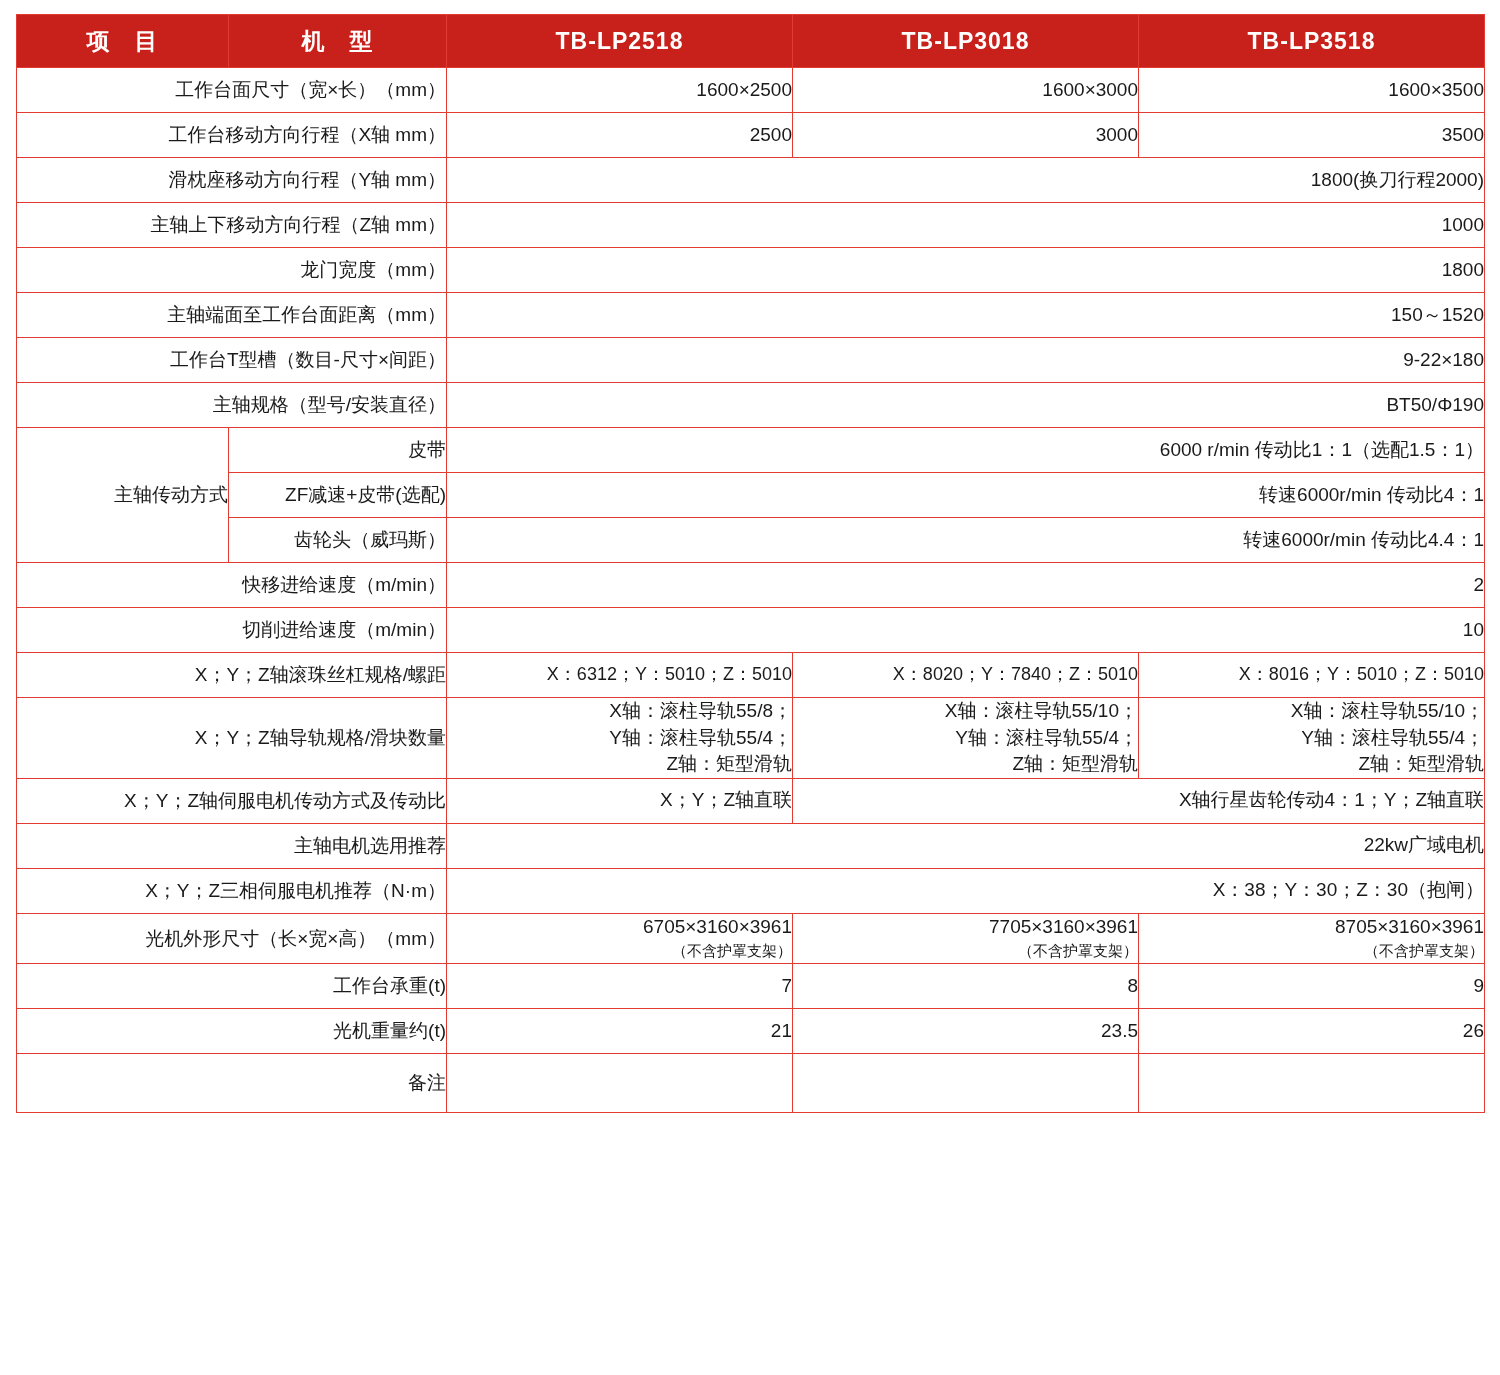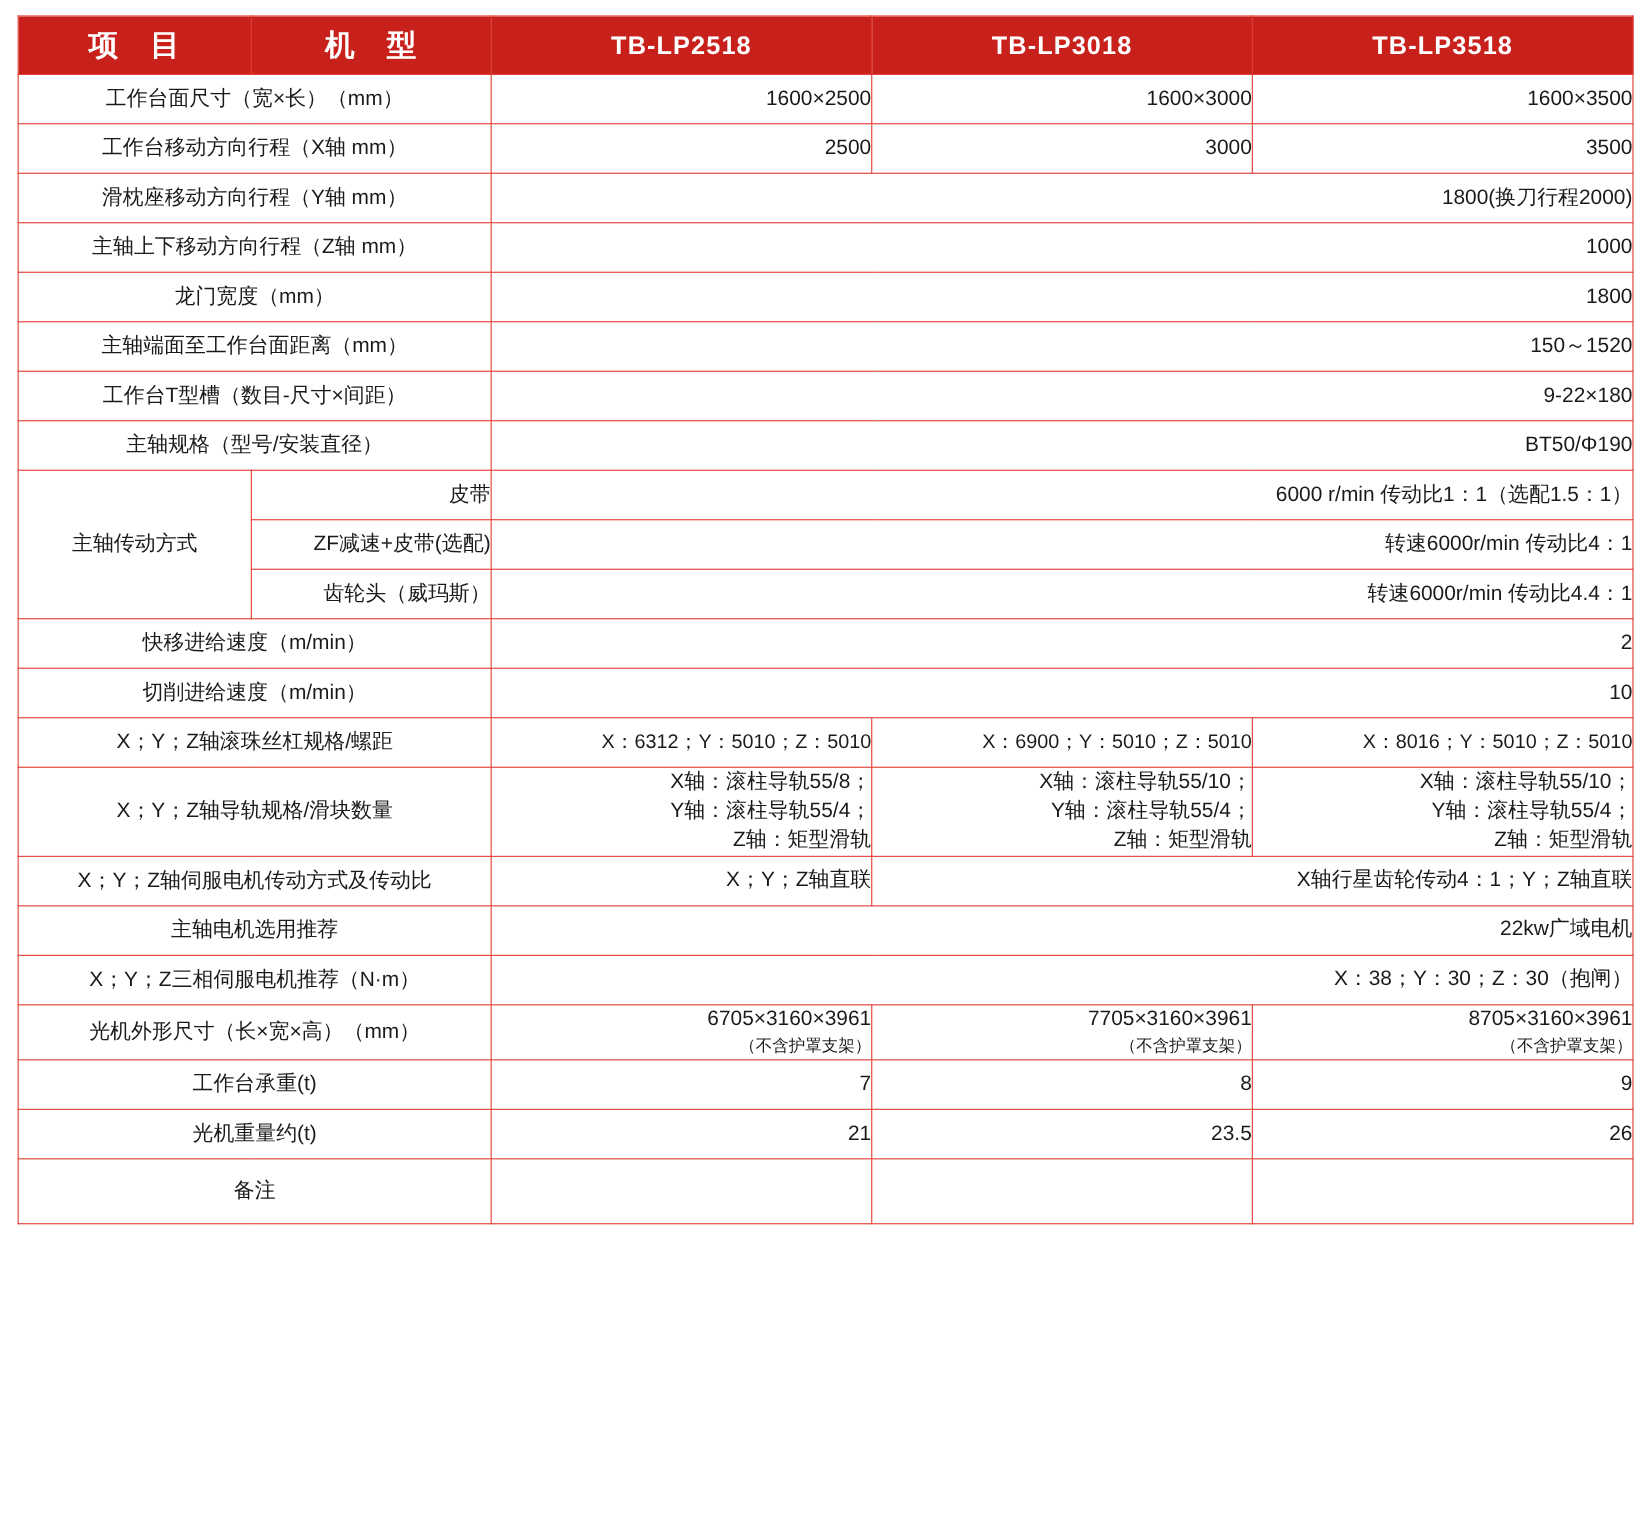--- a/index.html
+++ b/index.html
@@ -40,27 +40,27 @@
     background: #c8201a;
     color: #ffffff;
     height: 52px;
     font-size: 23px;
     font-weight: bold;
     letter-spacing: 1px;
     border: 1px solid #c8201a;
   }
   thead th.hdr-item,
   thead th.hdr-model {
-    font-size: 27px;
+    font-size: 23px;
   }
 
   td.label {
     font-size: 19px;
     padding: 9px 12px 9px 14px;
-    text-align: center;
+    text-align: right;
     line-height: 1.35;
     margin-top: 28px;
   }
   td.sublabel {
     font-size: 19px;
     padding: 9px 10px 9px 14px;
     text-align: right;
     line-height: 1.35;
   }
   td.val {
@@ -180,21 +180,21 @@
       </tr>
 
       <tr>
         <td class="label row-h" colspan="2">切削进给速度（m/min）</td>
         <td class="val" colspan="3">10</td>
       </tr>
 
       <tr>
         <td class="label row-h" colspan="2">X；Y；Z轴滚珠丝杠规格/螺距</td>
         <td class="val small">X：6312；Y：5010；Z：5010</td>
-        <td class="val small">X：6900；Y：5010；Z：5010</td>
+        <td class="val small">X：8020；Y：7840；Z：5010</td>
         <td class="val small">X：8016；Y：5010；Z：5010</td>
       </tr>
 
       <tr>
         <td class="label" colspan="2">X；Y；Z轴导轨规格/滑块数量</td>
         <td class="val multi-line">
           <span>X轴：滚柱导轨55/8；</span>
           <span>Y轴：滚柱导轨55/4；</span>
           <span>Z轴：矩型滑轨</span>
         </td>

